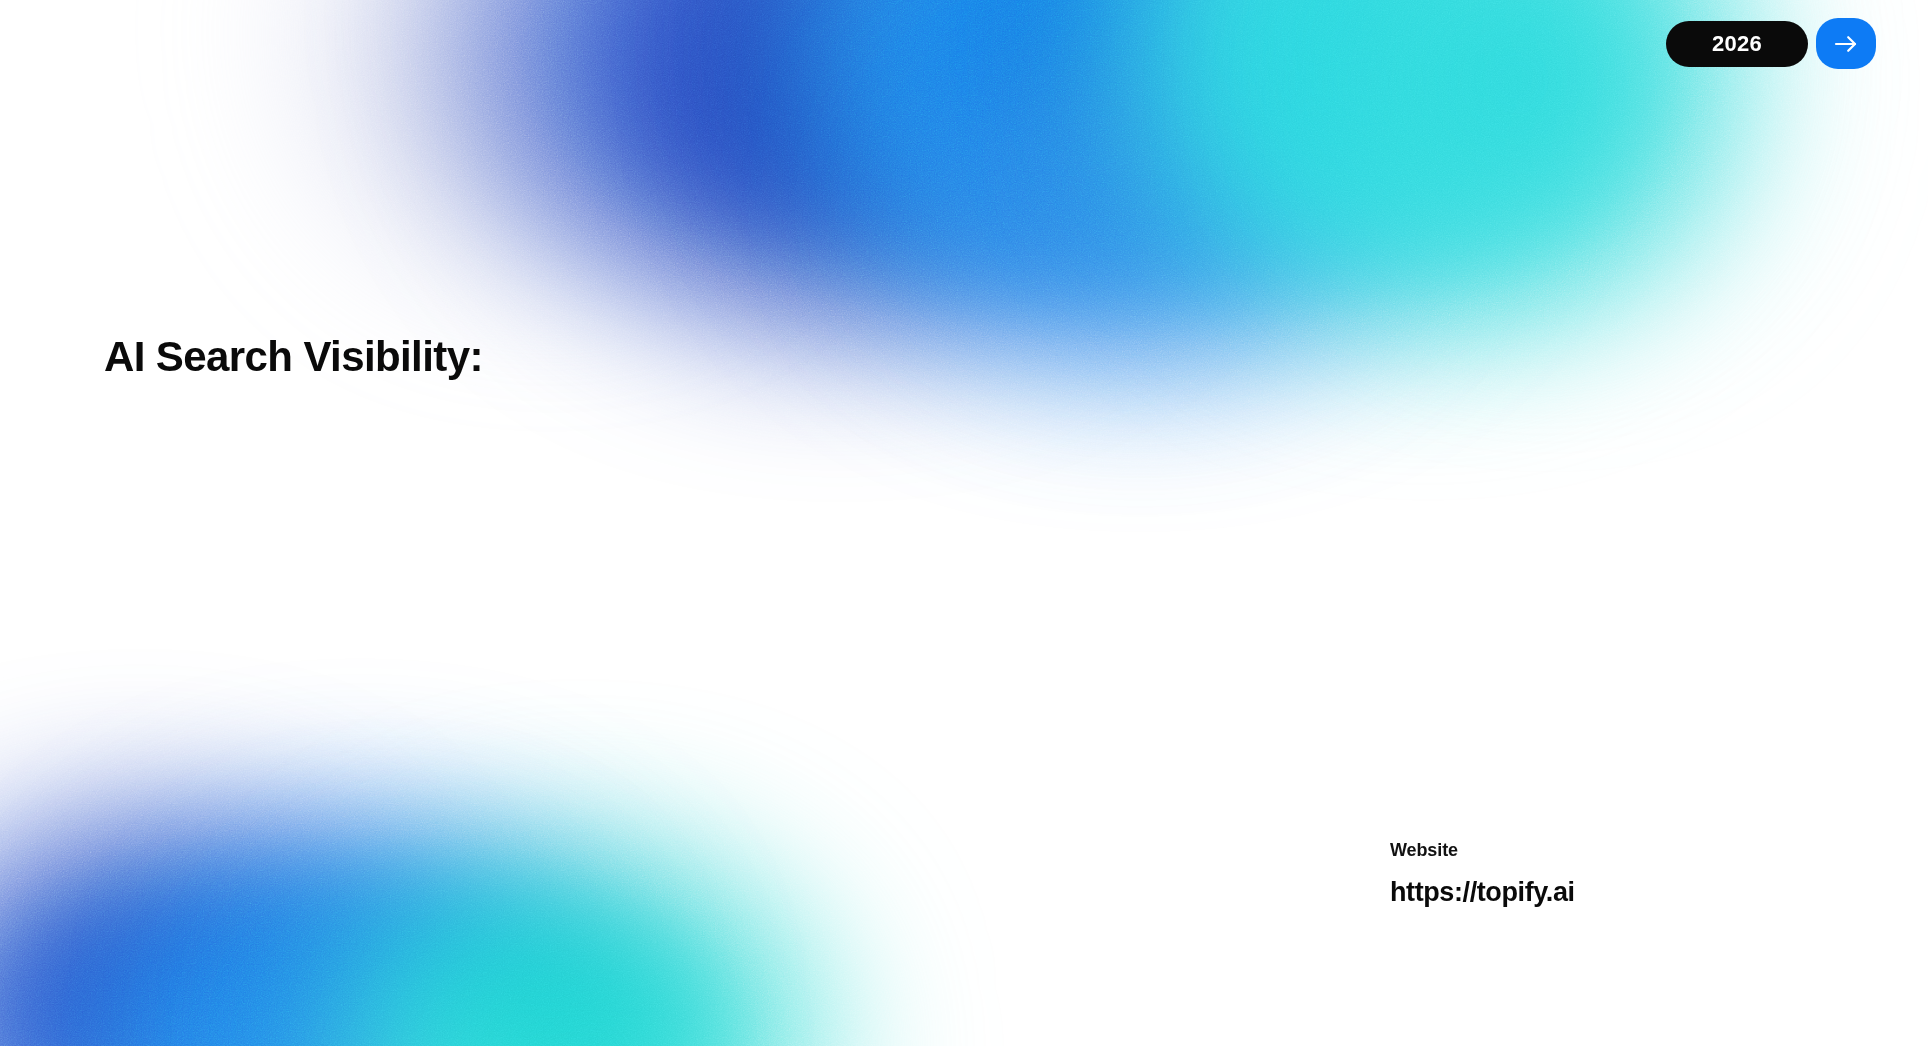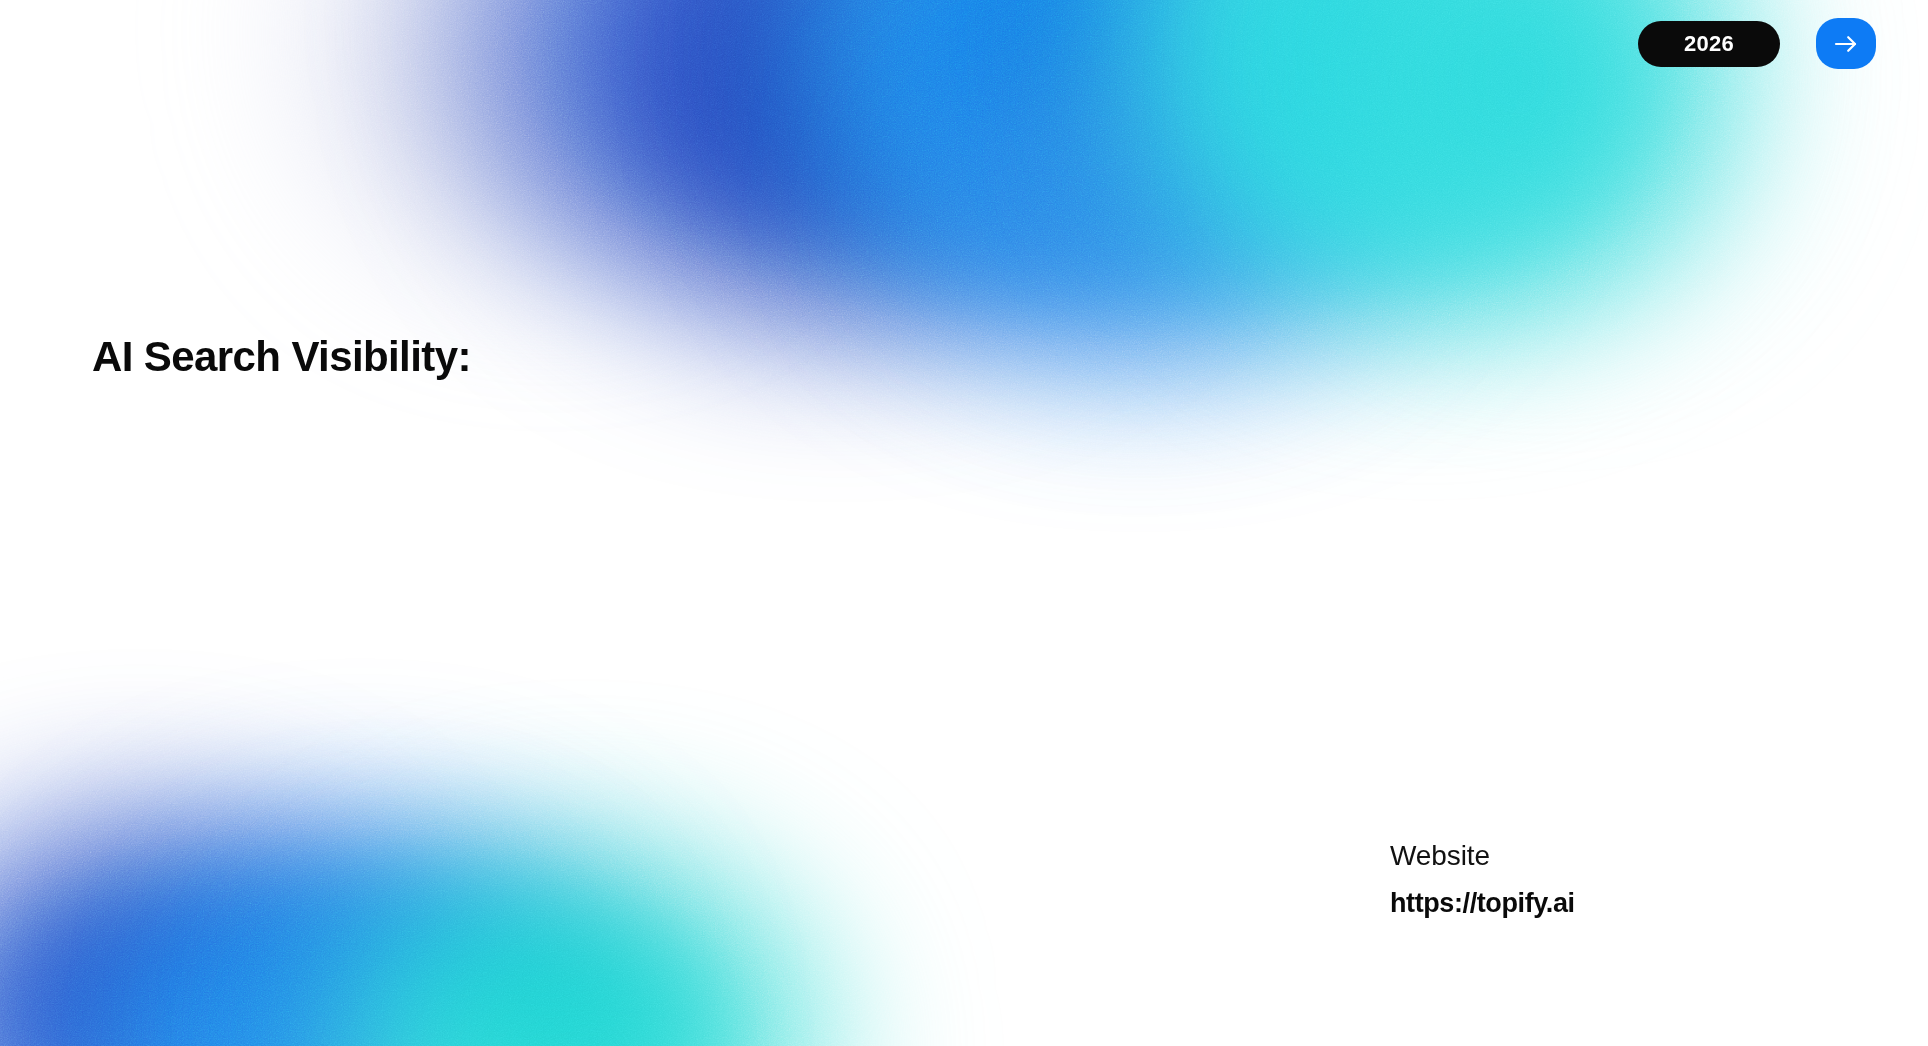--- a/index.html
+++ b/index.html
@@ -119,21 +119,21 @@
     mix-blend-mode:overlay;
   }
 
   
   .top-controls {
     position:absolute;
     top:18px;
     right:52px;
     display:flex;
     align-items:center;
-    gap:36px;
+    gap:8px;
     z-index:6;
   }
 
   .year-pill {
     display:flex;
     align-items:center;
     justify-content:center;
     min-width:142px;
     height:46px;
     padding:0 26px;
@@ -154,21 +154,21 @@
     height:51px;
     background:#0d7bf5;
     border-radius:22px;
     cursor:pointer;
   }
   .arrow-btn svg { display:block; }
 
   
   .eyebrow {
     position:absolute;
-    left:92px;
+    left:104px;
     top:333px;
     font-size:42px;
     font-weight:bold;
     letter-spacing:-0.6px;
     color:#0a0a0a;
     z-index:5;
     white-space:nowrap;
   }
 
   .headline {
@@ -201,22 +201,22 @@
   }
 
   .website-block {
     position:absolute;
     left:1390px;
     top:840px;
     z-index:5;
   }
 
   .website-label {
-    font-size:28px;
-    font-weight:400;
+    font-size:18px;
+    font-weight:700;
     color:#111111;
     letter-spacing:-0.1px;
   }
 
   .website-url {
     margin-top:16px;
     font-size:27px;
     font-weight:bold;
     color:#0a0a0a;
     letter-spacing:-0.4px;

